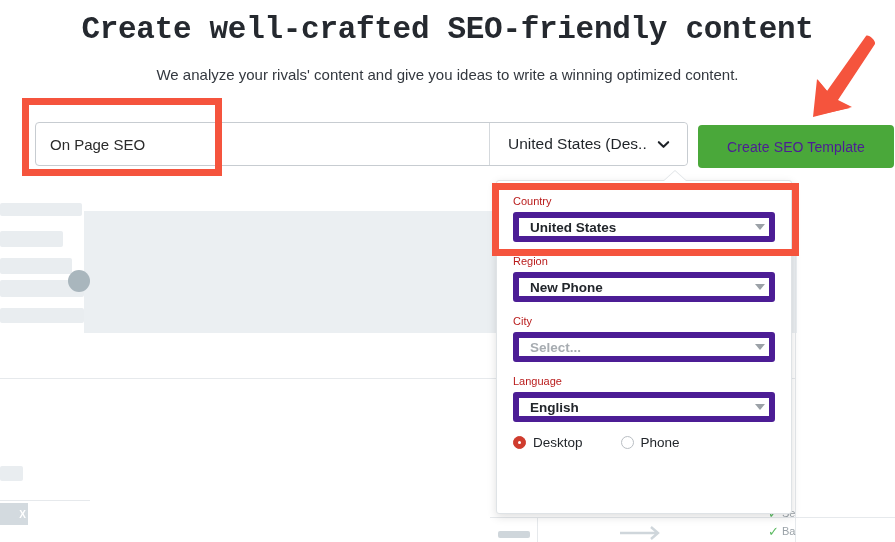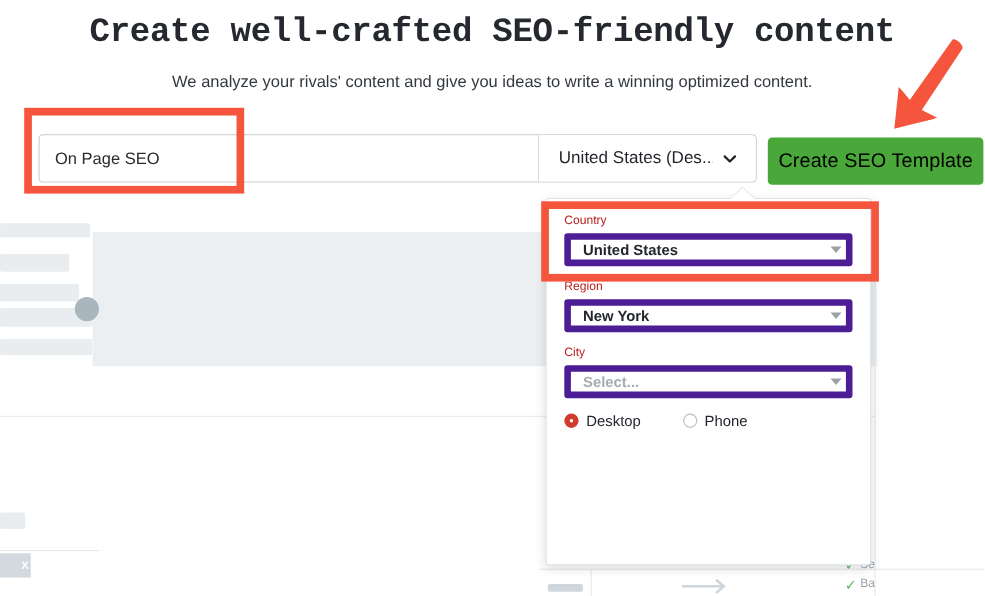--- a/index.html
+++ b/index.html
@@ -103,23 +103,23 @@
   .create-btn {
     position: absolute;
     left: 698px;
     top: 125px;
     width: 196px;
     height: 43px;
     background: #46a32e;
     background: #4aa83a;
     border: none;
     border-radius: 4px;
-    color: #000000;
+    color: #4c1d95;
     font-family: "Liberation Sans", sans-serif;
-    font-size: 18px;
+    font-size: 14px;
     cursor: pointer;
     letter-spacing: 0.1px;
   }
 
   
   .sk-left-panel {
     position: absolute;
     left: 0;
     top: 203px;
     width: 84px;
@@ -372,33 +372,40 @@
       <div class="field-label">Country</div>
       <div class="field-control">
         <span class="field-value">United States</span>
         <span class="tri-down"></span>
       </div>
     </div>
 
     <div class="field">
       <div class="field-label">Region</div>
       <div class="field-control">
-        <span class="field-value">New York</span>
+        <span class="field-value">New Phone</span>
         <span class="tri-down"></span>
       </div>
     </div>
 
     <div class="field">
       <div class="field-label">City</div>
       <div class="field-control">
         <span class="field-value placeholder">Select...</span>
         <span class="tri-down"></span>
       </div>
     </div>
 
+    <div class="field">
+      <div class="field-label">Language</div>
+      <div class="field-control">
+        <span class="field-value">English</span>
+        <span class="tri-down"></span>
+      </div>
+    </div>
 
     <div class="field">
       <div class="device-row">
         <label class="radio-opt">
           <span class="radio-dot checked"></span>
           <span class="radio-label">Desktop</span>
         </label>
         <label class="radio-opt">
           <span class="radio-dot"></span>
           <span class="radio-label">Phone</span>

